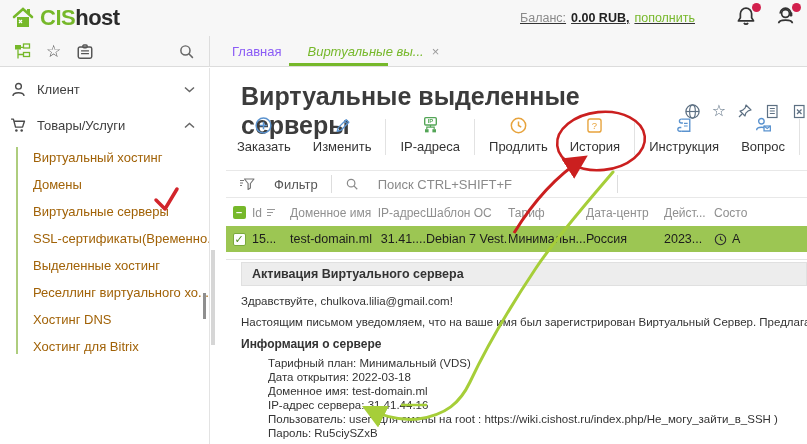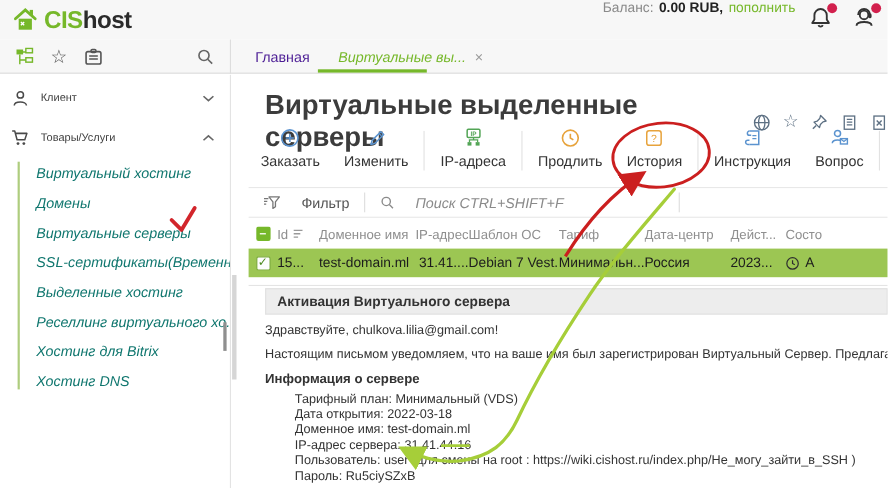--- a/index.html
+++ b/index.html
@@ -8,64 +8,64 @@
     position:relative; overflow:hidden; background:#fff;
     font-family:"Liberation Sans","DejaVu Sans",sans-serif; color:#333;
   }
   svg { display:block; }
 
   
   .topbar { position:absolute; left:0; top:0; right:0; height:36px; background:#f7f7f7; }
   .logo { position:absolute; left:10px; top:5px; display:flex; align-items:flex-end; gap:4px; }
   .logo-text { font-size:22px; font-weight:bold; letter-spacing:-0.5px; }
   .logo-cis { color:#76b82a; } .logo-host { color:#2b2b2b; }
-  .balance { position:absolute; right:84px; top:0; height:36px; display:flex; align-items:flex-start; gap:5px; font-size:12.5px; }
+  .balance { position:absolute; right:112px; top:0; height:36px; display:flex; align-items:center; gap:5px; font-size:12.5px;text-decoration:underline; }
   .balance .lab { color:#8a8a8a; }
   .balance .val { color:#222; font-weight:bold; }
   .balance .topup { color:#76b82a; cursor:pointer; }
   .top-icons { position:absolute; right:8px; top:5px; display:flex; gap:16px; }
   .badge-wrap { position:relative; width:24px; height:24px; }
   .red-dot { position:absolute; right:-2px; top:-2px; width:9px; height:9px; border-radius:50%; background:#d2204d; }
 
   
   .subbar { position:absolute; left:0; top:36px; right:0; height:31px; background:#f7f7f7; border-bottom:1px solid #dcdcdc; }
   .sidehead { position:absolute; left:0; top:0; width:210px; height:31px; display:flex; align-items:center; gap:15px; padding:0 14px 0 14px; border-right:1px solid #ddd; }
   .sidehead .spacer { flex:1; }
   .glyph-star { font-size:17px; color:#555; line-height:1; }
   .tabs { position:absolute; left:210px; top:0; right:0; height:31px; display:flex; align-items:center; font-size:13px; }
-  .tab-home { margin-left:22px; color:#4c1d95; }
+  .tab-home { margin-left:22px; color:#8b5cf6; }
   .tab-active { margin-left:26px; color:#76b82a; position:relative;font-style:italic; }
   .tab-close { margin-left:8px; color:#9a9a9a; font-size:13px; }
   .tab-underline { position:absolute; left:289px; bottom:0; width:99px; height:3px; background:#76b82a; }
 
   
   .sidebar { position:absolute; left:0; top:68px; width:210px; bottom:0; background:#fff; border-right:1px solid #e3e3e3; }
-  .group { height:30px; display:flex; align-items:center; gap:10px; padding:0 14px 0 10px; font-size:10px; color:#3f3f3f; margin-top:6px; }
+  .group { height:30px; display:flex; align-items:center; gap:10px; padding:0 14px 0 10px; font-size:13px; color:#3f3f3f; margin-top:6px; }
   .group .chev { margin-left:auto; }
   .submenu { position:relative; margin-top:4px; }
   .submenu::before { content:""; position:absolute; left:16px; top:3px; bottom:6px; width:2px; background:#aecd7e; }
-  .sub-item { height:27px; line-height:27px; padding-left:33px; font-size:13px; color:#0f766e; white-space:nowrap; overflow:hidden;font-style:italic; }
+  .sub-item { height:27px; line-height:27px; padding-left:33px; font-size:13px; color:#a16207; white-space:nowrap; overflow:hidden; }
   .sb-thumb { position:absolute; left:203px; top:293px; width:3px; height:26px; background:#8f8f8f; z-index:6; }
   .main-thumb { position:absolute; left:211px; top:250px; width:4px; height:95px; background:#d6d6d6; z-index:6; }
 
   
   .main { position:absolute; left:211px; top:68px; right:0; bottom:0; background:#fff; }
   .title-row { position:absolute; left:30px; top:14px; display:flex; align-items:center; gap:18px; }
   .page-title { font-size:25px; font-weight:600; color:#3c3c3c; }
   .title-icons { display:flex; align-items:center; gap:11px; }
 
   .toolbar { position:absolute; left:15px; top:48px; display:flex; align-items:flex-start; }
   .tbtn { display:flex; flex-direction:column; align-items:center; padding:0 11px; cursor:pointer; }
   .tbtn .lbl { margin-top:4px; font-size:13px; color:#333; white-space:nowrap; }
   .tsep { width:1px; height:36px; background:#e2e2e2; margin:3px 3px 0; }
 
   .filterbar { position:absolute; left:15px; right:0; top:102px; height:28px; border-top:1px solid #e8e8e8; border-bottom:1px solid #e8e8e8; display:flex; align-items:center; font-size:13px; color:#555; }
   .f-item { display:flex; gap:19px; padding:0 13px; }
   .fsep { width:1px; height:18px; background:#ddd; }
-  .search-ph { color:#8a8a8a;font-style:italic; }
+  .search-ph { color:#8a8a8a; }
   .fsep-far { margin-left:92px; }
 
   .thead { position:absolute; left:15px; right:0; top:131px; height:27px; display:flex; align-items:center; color:#8f8f8f; font-size:12px; }
   .trow { position:absolute; left:15px; right:0; top:158px; height:26px; display:flex; align-items:center; background:#9cc653; color:#1c1c1c; font-size:12.5px; }
   .cell { white-space:nowrap; overflow:hidden; flex-shrink:0; }
   .c0 { width:26px; display:flex; justify-content:center; }
   .c1 { width:38px; display:flex; align-items:center; gap:4px; }
   .c2 { width:86px; } .c3 { width:50px;text-align:right; } .c4 { width:82px; }
   .c5 { width:78px; } .c6 { width:78px; } .c7 { width:50px; }
   .c8 { flex:1; display:flex; align-items:center; gap:5px; overflow:hidden; }
@@ -193,22 +193,22 @@
         </svg>
     </span>
   </div>
   <div class="submenu">
     <div class="sub-item">Виртуальный хостинг</div>
     <div class="sub-item">Домены</div>
     <div class="sub-item">Виртуальные серверы</div>
     <div class="sub-item">SSL-сертификаты(Временно...</div>
     <div class="sub-item">Выделенные хостинг</div>
     <div class="sub-item">Реселлинг виртуального хо...</div>
+    <div class="sub-item">Хостинг DNS</div>
     <div class="sub-item">Хостинг для Bitrix</div>
-    <div class="sub-item">Хостинг DNS</div>
   </div>
 </div>
 <div class="sb-thumb"></div>
 <div class="main-thumb"></div>
 
 <div class="main">
 
   <div class="title-row">
     <span class="page-title">Виртуальные выделенные серверы</span>
     <span class="title-icons">

